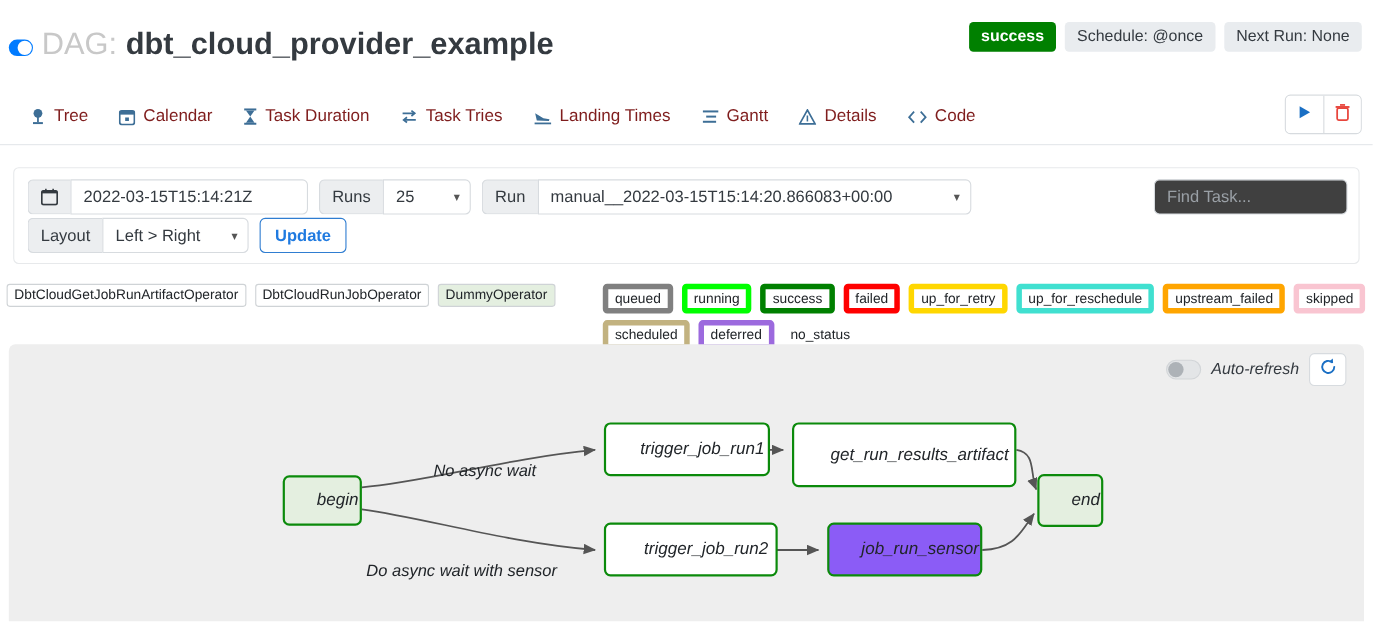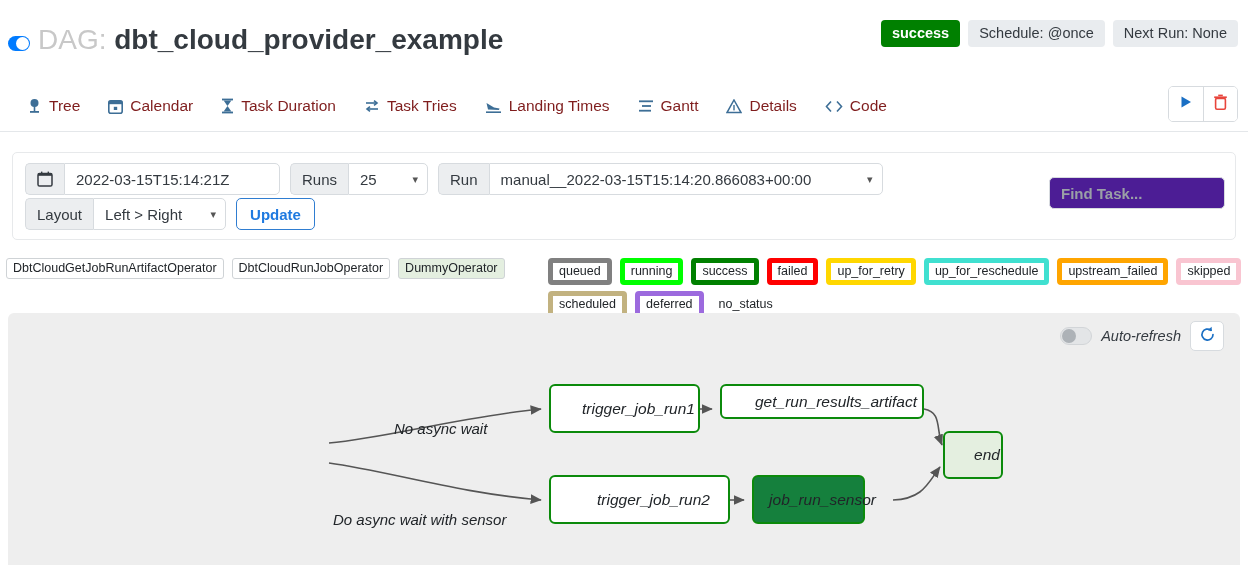--- a/index.html
+++ b/index.html
@@ -97,24 +97,24 @@
   }
   .caret { font-size: 11px; color: #555; }
   .gap { width: 10px; }
 
   .btn-update {
     height: 32px; background: #ffffff; border: 1px solid #2f7dd1; border-radius: 5px;
     color: #1f7ae0; font-size: 15px; font-weight: 700; padding: 0 13px;
     display: flex; align-items: center; cursor: pointer; margin-left: 10px;
   }
   .findtask {
-    position: absolute; right: 10px; top: 24px;
+    position: absolute; right: 10px; top: 10px;
     width: 176px; height: 32px; border: 1px solid #d7dbdf; border-radius: 5px;
-    background: #4c1d95; display: flex; align-items: center; padding: 0 11px;
-    color: #9aa0a6; font-size: 15px; font-weight: bold;
+    background: #404040; display: flex; align-items: center; padding: 0 11px;
+    color: #9aa0a6; font-size: 15px;
   }
 
   
   .legend-area { position: absolute; left: 0; top: 256px; width: 1248px; height: 50px; }
   .legend-ops { position: absolute; left: 6px; top: 2px; width: 530px;
     display: flex; flex-wrap: wrap; gap: 6px 8px; }
   .op-pill {
     font-size: 12.5px; padding: 2px 6px 3px; border: 1px solid #cfd3d6;
     border-radius: 3px; background: #ffffff; color: #212529; white-space: nowrap;
   }
@@ -376,30 +376,33 @@
         </marker>
       </defs>
       <path d="M321,130 C380,125 450,104 533,96" stroke="#555555" stroke-width="1.6" fill="none" marker-end="url(#arrow)"></path>
       <path d="M321,150 C380,158 450,180 533,187" stroke="#555555" stroke-width="1.6" fill="none" marker-end="url(#arrow)"></path>
       <path d="M692,96 L704,96" stroke="#555555" stroke-width="1.6" fill="none" marker-end="url(#arrow)"></path>
       <path d="M916,96 C934,99 928,116 934,132" stroke="#555555" stroke-width="1.6" fill="none" marker-end="url(#arrow)"></path>
       <path d="M692,187 L736,187" stroke="#555555" stroke-width="1.6" fill="none" marker-end="url(#arrow)"></path>
       <path d="M885,187 C915,186 920,170 932,154" stroke="#555555" stroke-width="1.6" fill="none" marker-end="url(#arrow)"></path>
     </svg>
 
+    <div class="node-box" style="left:249px; top:119px; width:72px; height:46px; background:#e4efe0;">
+      <span>begin</span>
+    </div>
     <div class="node-box" style="left:541px; top:71px; width:151px; height:49px; background:#ffffff;">
       <span>trigger_job_run1</span>
     </div>
-    <div class="node-box" style="left:712px; top:71px; width:204px; height:35px; background:#ffffff;">
+    <div class="node-box" style="left:712px; top:71px; width:204px; height:59px; background:#ffffff;">
       <span>get_run_results_artifact</span>
     </div>
-    <div class="node-box" style="left:541px; top:162px; width:181px; height:49px; background:#ffffff;">
+    <div class="node-box" style="left:541px; top:162px; width:158px; height:49px; background:#ffffff;">
       <span>trigger_job_run2</span>
     </div>
-    <div class="node-box" style="left:744px; top:162px; width:113px; height:49px; background:#15803d;">
+    <div class="node-box" style="left:744px; top:162px; width:141px; height:49px; background:#8b5cf6;">
       <span>job_run_sensor</span>
     </div>
     <div class="node-box" style="left:935px; top:118px; width:60px; height:48px; background:#e4efe0;">
       <span>end</span>
     </div>
 
     <div class="edge-label" style="left:386px; top:107px;">No async wait</div>
     <div class="edge-label" style="left:325px; top:198px;">Do async wait with sensor</div>
   </div>
 

